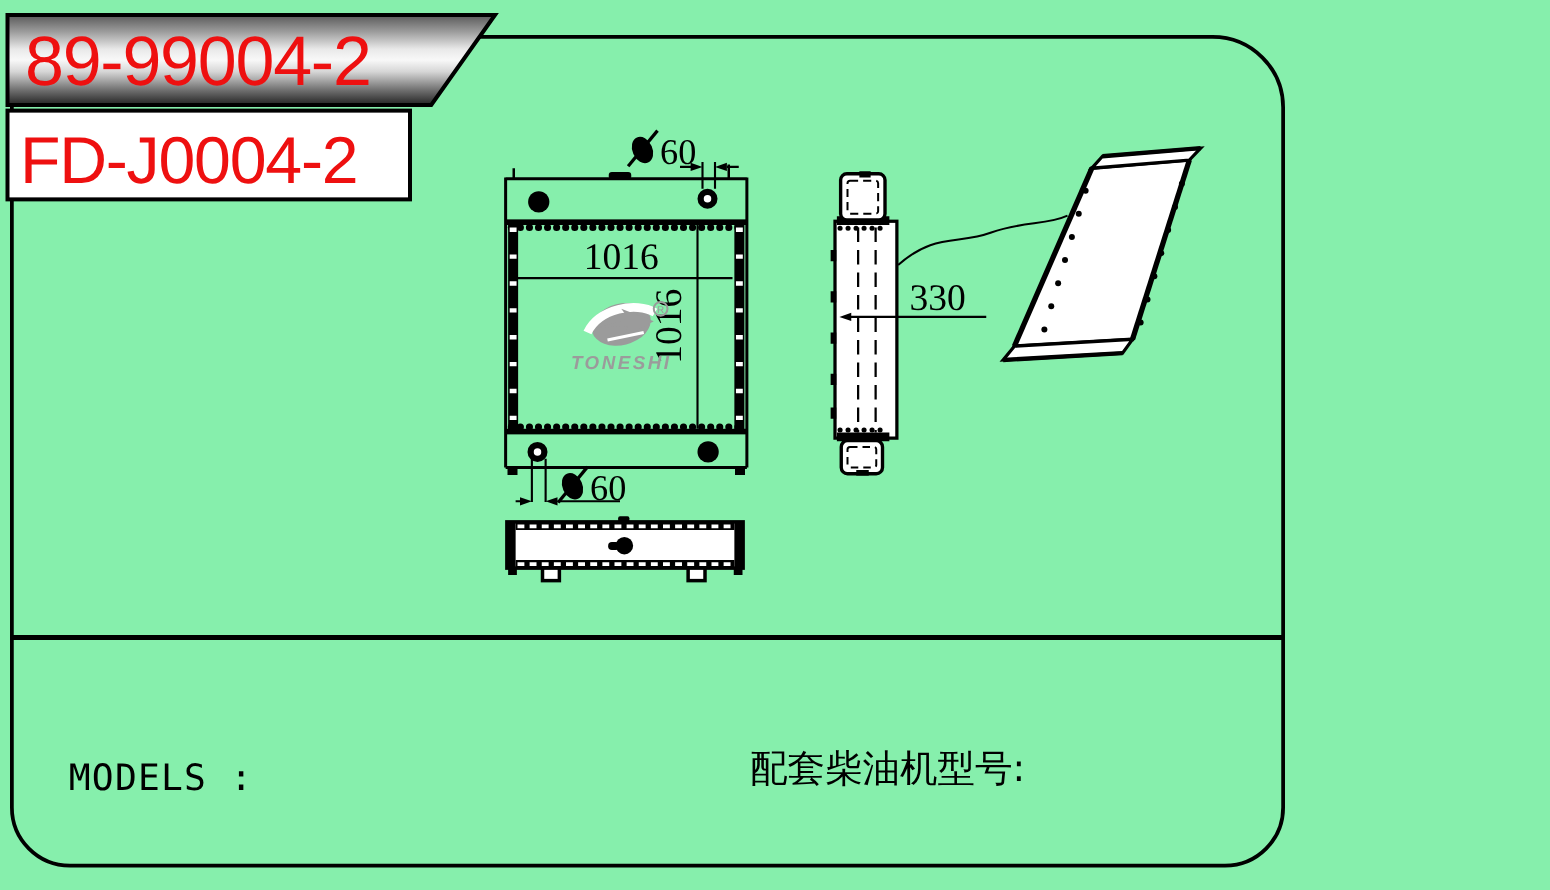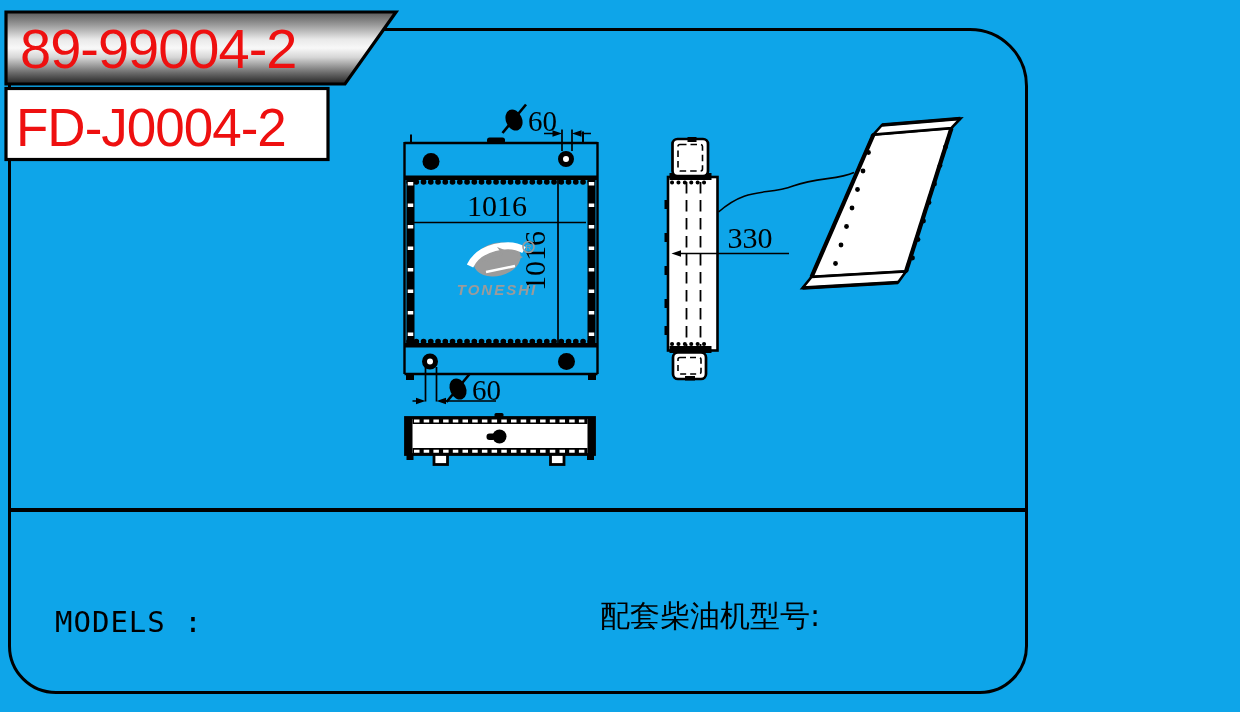--- a/index.html
+++ b/index.html
@@ -1,16 +1,16 @@
 <!DOCTYPE html>
 <html><head>
 <meta charset="utf-8">
 <style>
   html,body{margin:0;padding:0;background:#ffffff;}
-  #canvas{position:relative;width:1240px;height:712px;background:#0ea5e9;overflow:hidden;
+  #canvas{position:relative;width:1240px;height:712px;background:#86efac;overflow:hidden;
           font-family:"Liberation Sans", sans-serif;}
   
   #frame{position:absolute;left:8px;top:28px;width:1014px;height:660px;
          border:3px solid #000;border-radius:52px 58px 48px 48px;}
   #divider{position:absolute;left:10px;top:508px;width:1016px;height:4px;background:#000;}
   
   #labels{position:absolute;left:0;top:0;}
   .plate-text{font-family:"Liberation Sans", sans-serif;font-size:56px;letter-spacing:-1px;
               fill:#ee1010;}
   .plate-text2{font-family:"Liberation Sans", sans-serif;font-size:53px;letter-spacing:-1px;

